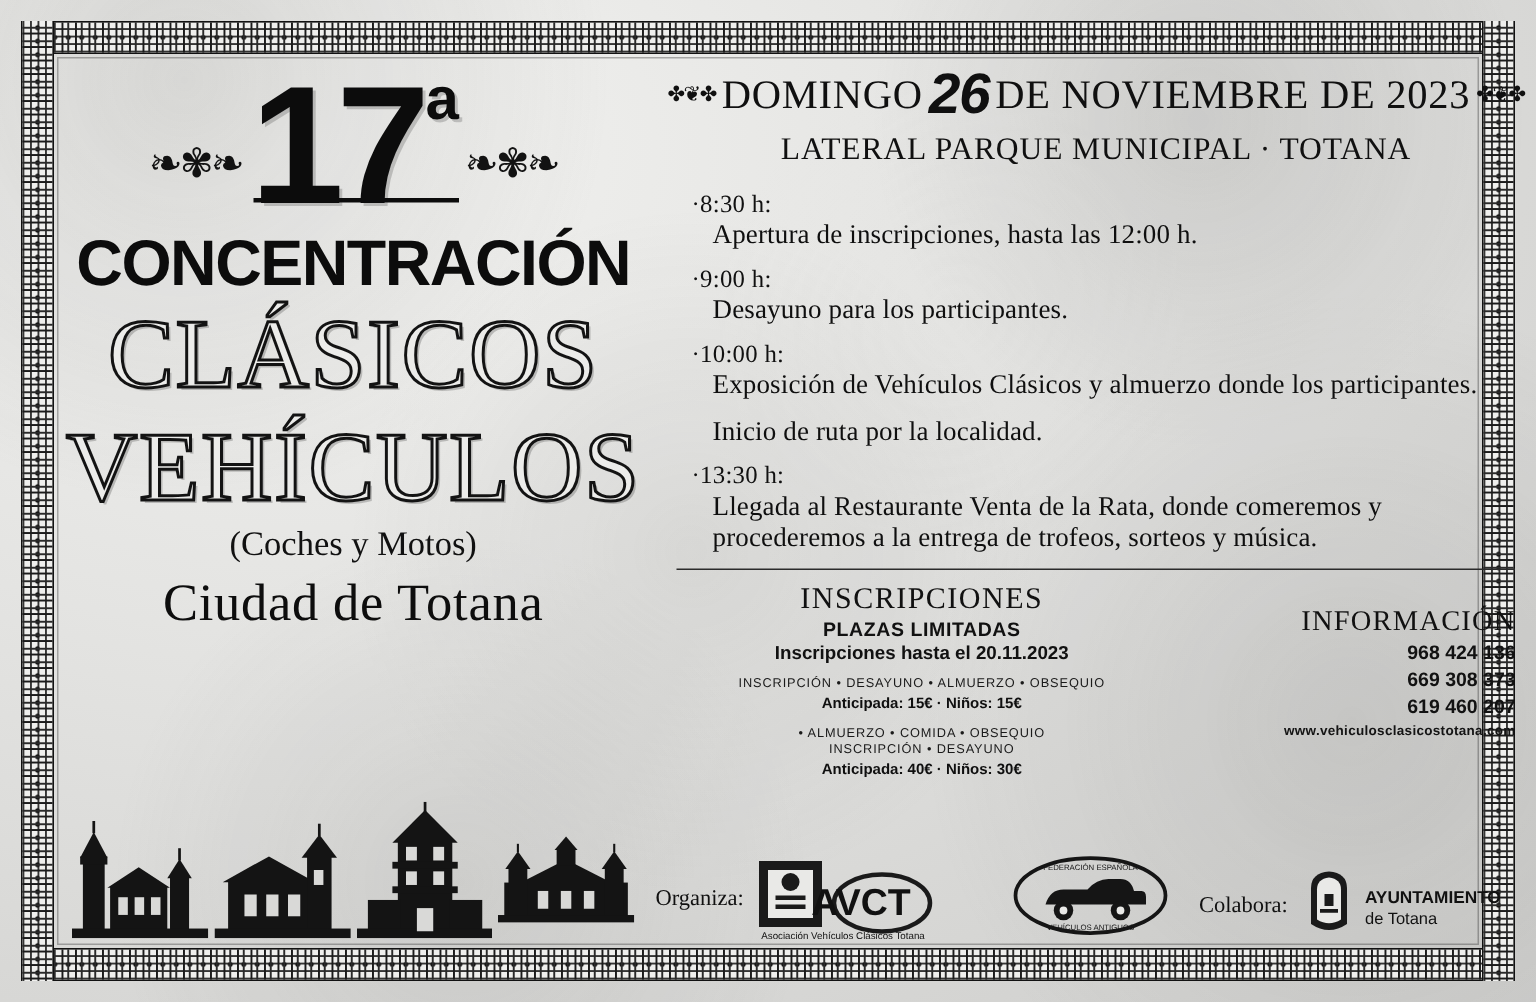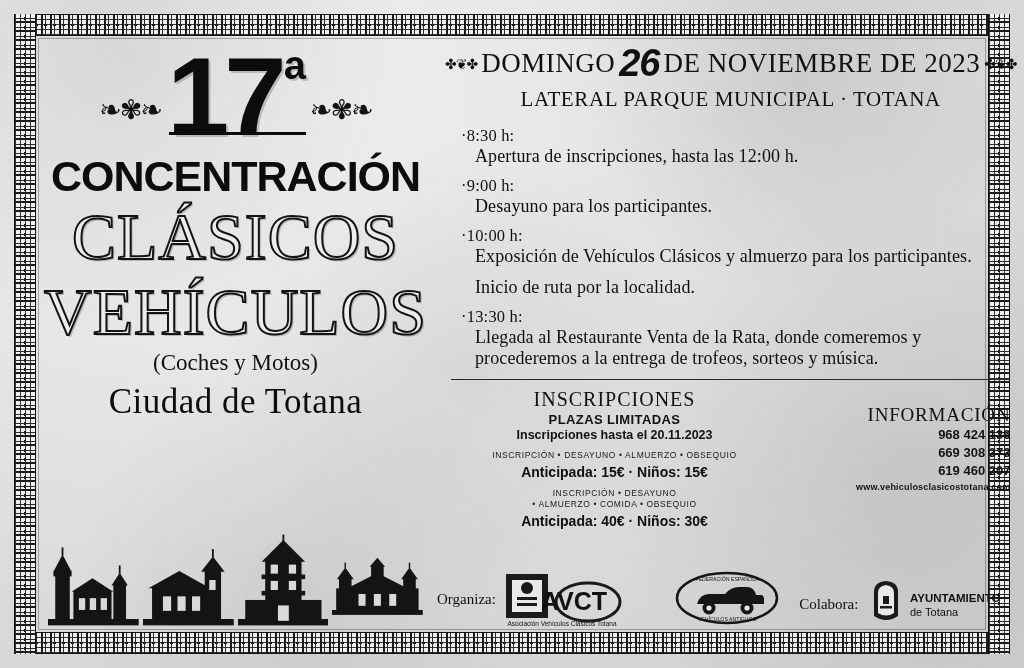--- a/index.html
+++ b/index.html
@@ -303,21 +303,21 @@
   .tier-lines {
     font-family: "Liberation Sans", sans-serif;
     font-size: 8.5px;
     letter-spacing: .6px;
     color: #1a1a1a;
     line-height: 1.35;
   }
   .tier-price {
     font-family: "Liberation Sans", sans-serif;
     font-weight: 700;
-    font-size: 14px;
+    font-size: 10px;
     color: #0f0f0f;
     margin-top: 2px;
   }
   .info-title {
     font-family: "Liberation Serif", serif;
     font-size: 19px;
     letter-spacing: .8px;
     color: #111;
   }
   .phone {
@@ -488,21 +488,21 @@
           <div class="sch-desc">Apertura de inscripciones, hasta las 12:00 h.</div>
         </div>
 
         <div class="sch-item">
           <div class="sch-time">·9:00 h:</div>
           <div class="sch-desc">Desayuno para los participantes.</div>
         </div>
 
         <div class="sch-item">
           <div class="sch-time">·10:00 h:</div>
-          <div class="sch-desc">Exposición de Vehículos Clásicos y almuerzo para los participantes.</div>
+          <div class="sch-desc">Exposición de Vehículos Clásicos y almuerzo donde los participantes.</div>
         </div>
 
         <div class="sch-item">
           <div class="sch-desc">Inicio de ruta por la localidad.</div>
         </div>
 
         <div class="sch-item">
           <div class="sch-time">·13:30 h:</div>
           <div class="sch-desc">Llegada al Restaurante Venta de la Rata, donde comeremos y procederemos a la entrega de trofeos, sorteos y música.</div>
         </div>
@@ -517,22 +517,22 @@
           <div class="insc-title">INSCRIPCIONES</div>
           <div class="plazas">PLAZAS LIMITADAS</div>
           <div class="hasta">Inscripciones hasta el 20.11.2023</div>
 
           <div class="tier">
             <div class="tier-lines">INSCRIPCIÓN • DESAYUNO • ALMUERZO • OBSEQUIO</div>
             <div class="tier-price">Anticipada: 15€ · Niños: 15€</div>
           </div>
 
           <div class="tier">
+            <div class="tier-lines">• ALMUERZO • COMIDA • OBSEQUIO</div>
             <div class="tier-lines">INSCRIPCIÓN • DESAYUNO</div>
-            <div class="tier-lines">• ALMUERZO • COMIDA • OBSEQUIO</div>
             <div class="tier-price">Anticipada: 40€ · Niños: 30€</div>
           </div>
         </div>
 
         <div class="info-col">
           <div class="info-title">INFORMACIÓN</div>
           <div class="phone">968 424 136</div>
           <div class="phone">669 308 373</div>
           <div class="phone">619 460 207</div>
           <div class="web">www.vehiculosclasicostotana.com</div>

